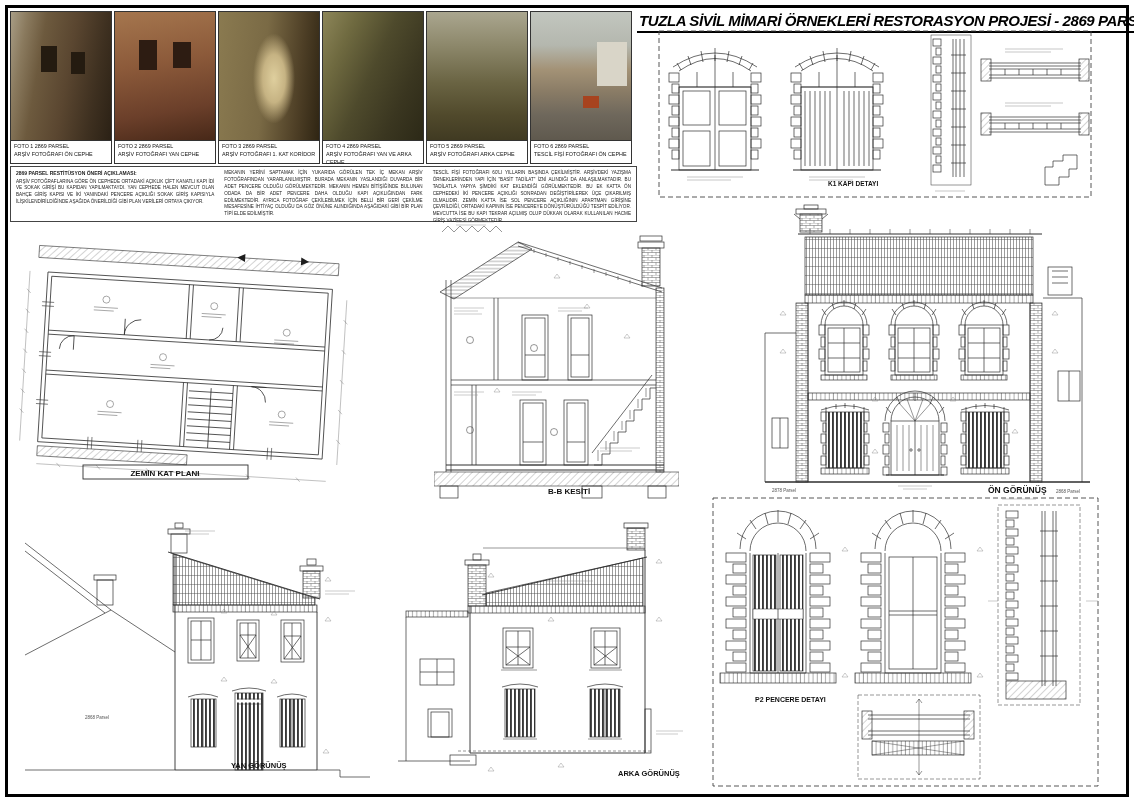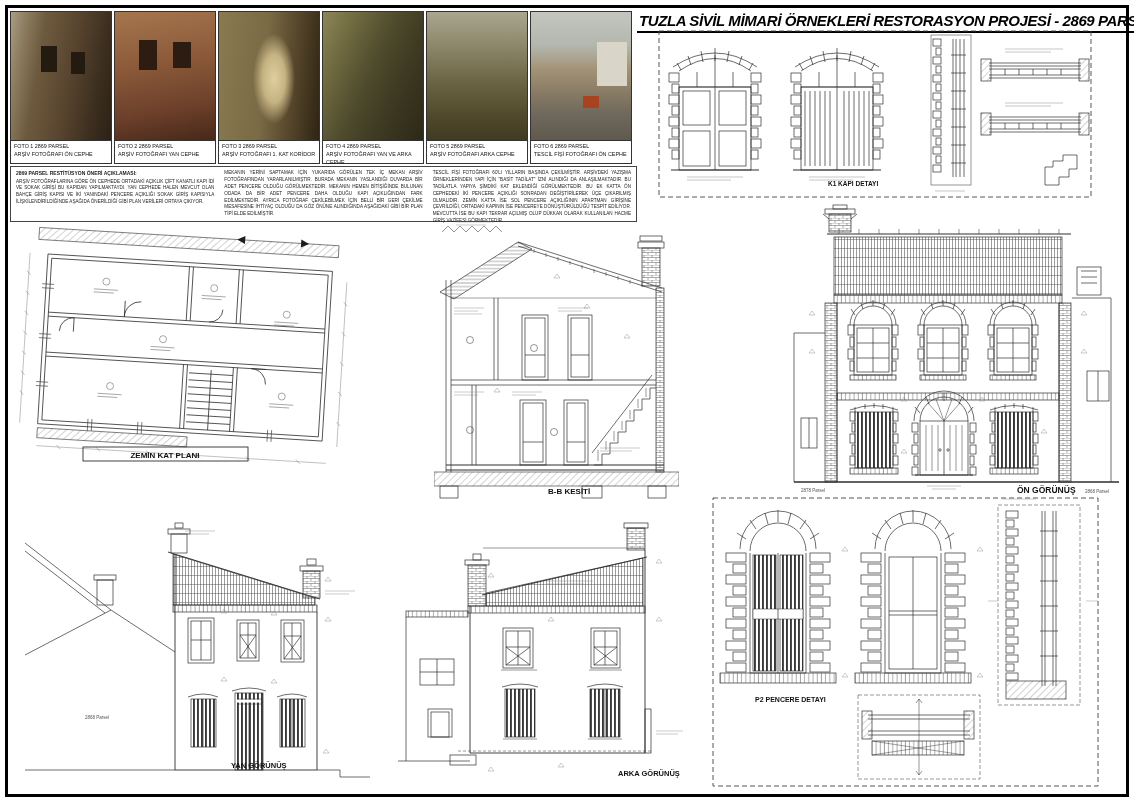--- a/index.html
+++ b/index.html
@@ -211,21 +211,21 @@
         <path d="M392 160 V142 H400 V136 H410 V130 H424 V144 H416 V152 H406 V160 Z"></path>
       </g>
       <g stroke="#8d8d8d" stroke-width="0.5">
         <path d="M34 152 H90 M34 155 H78 M156 152 H212 M156 155 H200 M282 166 H312 M352 24 H410 M352 27 H398 M352 78 H410 M352 81 H398"></path>
       </g>
       <text x="175" y="161" class="dlabel" font-size="6.5">K1 KAPI DETAYI</text>
     </svg>
   </div>
 
   
-  <div class="draw" style="left:8px;top:214px">
+  <div class="draw" style="left:8px;top:232px">
     <svg width="360" height="258" viewBox="0 0 360 258">
       <g transform="rotate(3.5 40 40)">
         <g stroke="#2e2e2e" stroke-width="0.8" fill="none">
           <rect x="30" y="14" width="300" height="12" fill="url(#hatch)" stroke-width="0.6"></rect>
           <rect x="40" y="40" width="285" height="170"></rect>
           <rect x="44" y="44" width="277" height="162"></rect>
           <path d="M44 98 H321 M44 102 H321 M44 138 H321 M44 142 H321"></path>
           <path d="M182 44 V98 M186 44 V98 M232 44 V98 M236 44 V98"></path>
           <path d="M182 142 V206 M186 142 V206 M232 142 V206 M236 142 V206"></path>
 
@@ -311,21 +311,21 @@
       </g>
       <g stroke="#8d8d8d" stroke-width="0.45" fill="none">
         <path d="M20 88 H50 M20 91 H44 M20 94 H48 M124 88 H154 M124 91 H148 M20 172 H50 M20 175 H44 M78 172 H108 M78 175 H102 M166 228 H206 M166 231 H198 M22 2 H60 M22 5 H52"></path>
         <path d="M120 58 l3 -4 l3 4 z M150 88 l3 -4 l3 4 z M60 172 l3 -4 l3 4 z M190 118 l3 -4 l3 4 z"></path>
       </g>
       <text x="114" y="274" class="dlabel" font-size="8">B-B KESİTİ</text>
     </svg>
   </div>
 
   
-  <div class="draw" style="left:789px;top:203px">
+  <div class="draw" style="left:760px;top:203px">
     <svg width="335" height="292" viewBox="0 0 335 292">
       <g stroke="#2e2e2e" stroke-width="0.7" fill="none">
 
         <rect x="44" y="2" width="14" height="4"></rect>
           <rect x="36" y="6" width="30" height="5"></rect>
         <path d="M34 11 L40 16 M68 11 L62 16"></path>
           <rect x="40" y="11" width="22" height="18" fill="url(#brick)"></rect>
 
         <path d="M38 31 H282" stroke-width="1"></path>
         <path d="M50 26 V31 M70 26 V31 M90 26 V31 M110 26 V31 M130 26 V31 M150 26 V31 M170 26 V31 M190 26 V31 M210 26 V31 M230 26 V31 M250 26 V31 M270 26 V31" stroke-width="0.5"></path>

